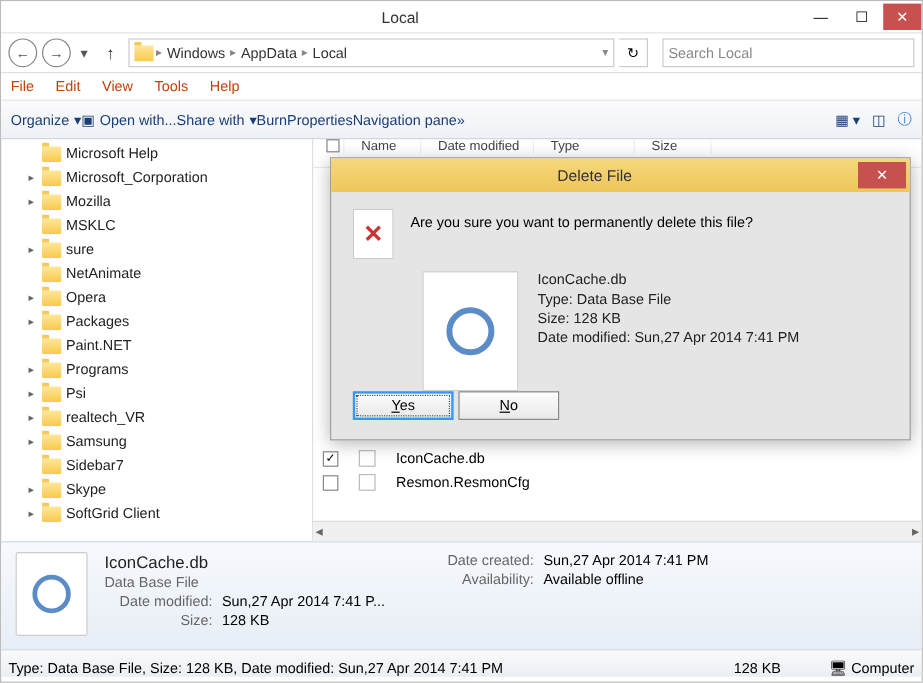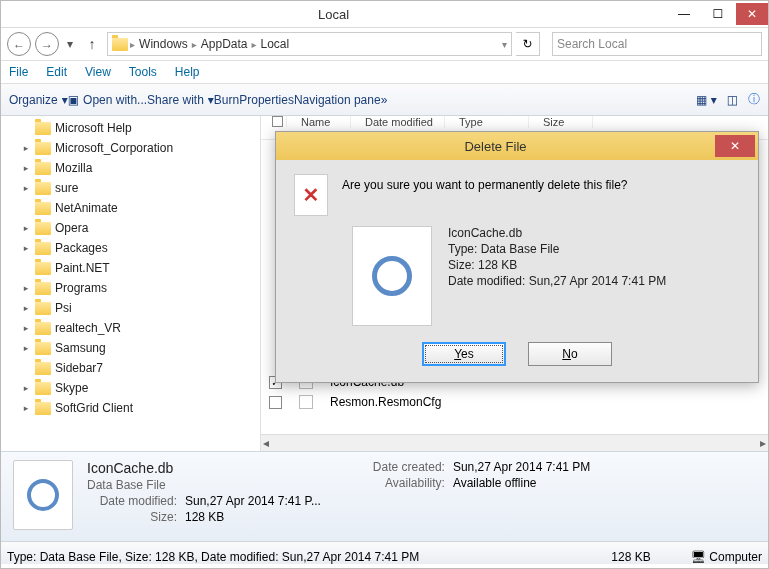--- a/index.html
+++ b/index.html
@@ -11,21 +11,21 @@
 .navrow{height:33px;background:#fff;display:flex;align-items:center;padding:0 6px;gap:4px;border-bottom:1px solid #e0e0e0}
 .navcircle{width:24px;height:24px;border:1px solid #888;border-radius:50%;display:flex;align-items:center;justify-content:center;color:#555}
 .dropchev{color:#555;padding:0 4px}
 .uparrow{width:22px;height:22px;display:flex;align-items:center;justify-content:center;color:#333;font-size:14px}
 .addrbar{flex:1;height:24px;border:1px solid #ccc;display:flex;align-items:center;padding:0 4px;gap:2px}
 .addrbar .seg{padding:0 2px;color:#333}
 .addrbar .chev{color:#888;font-size:10px}
 .refresh{width:24px;height:24px;border:1px solid #ccc;border-left:none;display:flex;align-items:center;justify-content:center}
 .searchbox{width:210px;height:24px;border:1px solid #ccc;margin-left:8px;display:flex;align-items:center;padding:0 4px;color:#888}
 .menubar{height:23px;background:#fff;display:flex;align-items:center;padding:0 8px;gap:18px;border-bottom:1px solid #e0e0e0}
-.menubar span{color:#0369a1}
+.menubar span{color:#c2410c}
 .toolbar{height:32px;background:linear-gradient(#fbfbfc,#eef1f6);display:flex;align-items:center;padding:0 8px;border-bottom:1px solid #d0d6de}
 .toolbar .tool{color:#1a3e78;display:flex;align-items:center;gap:4px}
 .toolbar .spacer{flex:1}
 .toolbar .righticons{display:flex;gap:10px;align-items:center}
 .main{display:flex;height:335px}
 .tree{width:260px;border-right:1px solid #e0e0e0;overflow:auto;padding:2px 0}
 .treeitem{display:flex;align-items:center;height:20px;padding-left:20px;gap:4px}
 .treeitem .exp{width:10px;text-align:center;color:#666;font-size:9px}
 .folder{width:16px;height:13px;background:linear-gradient(#ffe79c,#f7ca4d);border-radius:1px;display:inline-block;position:relative}
 .folder::before{content:"";position:absolute;top:-3px;left:0;width:6px;height:3px;background:#f7ca4d;border-radius:1px 1px 0 0}
@@ -52,21 +52,21 @@
 .dialog{position:absolute;left:274px;top:130px;width:484px;border:1px solid #a0a0a0;background:#e5e5e5;box-shadow:0 3px 14px rgba(0,0,0,.3)}
 .dlgtitle{height:28px;background:linear-gradient(#f6d77e,#eec75a);display:flex;align-items:center}
 .dlgtitle .t{flex:1;text-align:center;font-size:13px;color:#333}
 .dlgclose{width:40px;height:22px;background:#c75050;color:#fff;display:flex;align-items:center;justify-content:center;margin-right:3px;font-size:12px}
 .dlgbody{padding:14px 18px 16px;display:flex;flex-direction:column}
 .dlgq{display:flex;gap:14px;align-items:flex-start;margin-bottom:10px}
 .xicon{width:34px;height:42px;border:1px solid #ccc;background:#fff;display:flex;align-items:center;justify-content:center;color:#c33;font-size:20px;font-weight:bold}
 .dlgfile{display:flex;gap:16px;padding-left:58px}
 .dlgthumb{width:80px;height:100px;border:1px solid #ccc;background:#fff;display:flex;align-items:center;justify-content:center}
 .dlginfo{display:flex;flex-direction:column;gap:2px;color:#222}
-.dlgbtns{display:flex;justify-content:center;gap:22px;margin-top:16px}
+.dlgbtns{display:flex;justify-content:flex-start;gap:4px;margin-top:0}
 .dlgbtns button{width:84px;height:24px;background:linear-gradient(#fdfdfd,#e8e8e8);border:1px solid #8a8a8a;font-size:12px}
 .dlgbtns button.focus{border:2px solid #3399ff;outline:1px dotted #555;outline-offset:-4px}
 </style>
 </head>
 <body>
 
 <div class="titlebar">
   <div class="title">Local</div>
   <div class="winbtn">—</div>
   <div class="winbtn">☐</div>
@@ -130,20 +130,25 @@
         <span class="exp">▸</span>
         <span class="folder"></span>
         <span class="lbl">Microsoft_Corporation</span>
       </div>
       <div class="treeitem">
         <span class="exp">▸</span>
         <span class="folder"></span>
         <span class="lbl">Mozilla</span>
       </div>
       <div class="treeitem">
+        <span class="exp"></span>
+        <span class="folder"></span>
+        <span class="lbl">MSKLC</span>
+      </div>
+      <div class="treeitem">
         <span class="exp">▸</span>
         <span class="folder"></span>
         <span class="lbl">sure</span>
       </div>
       <div class="treeitem">
         <span class="exp"></span>
         <span class="folder"></span>
         <span class="lbl">NetAnimate</span>
       </div>
       <div class="treeitem">

